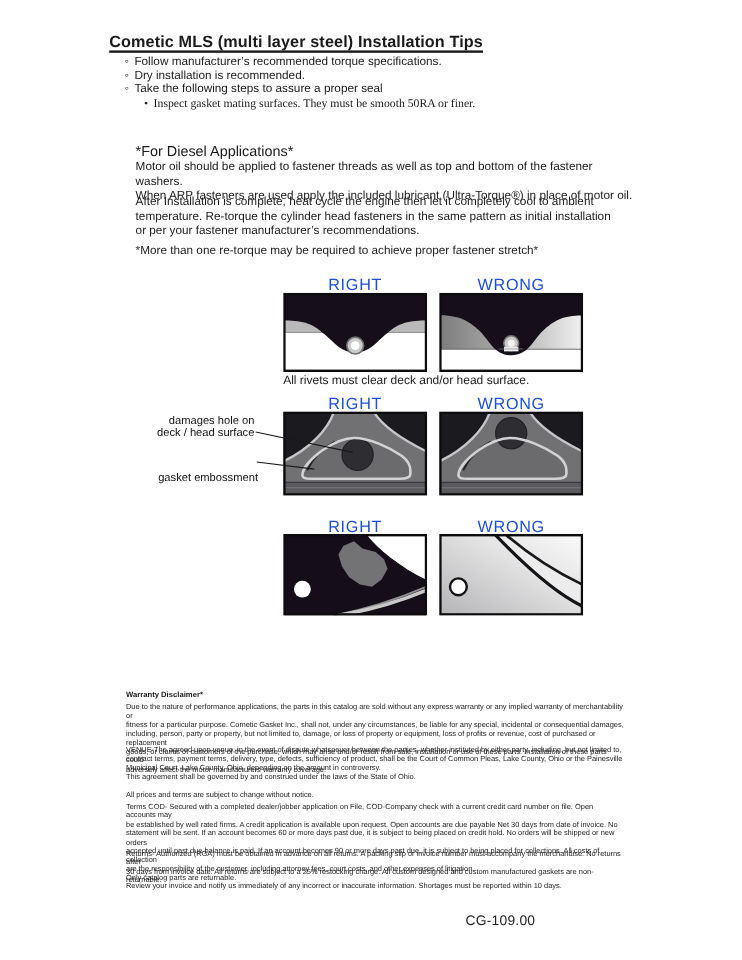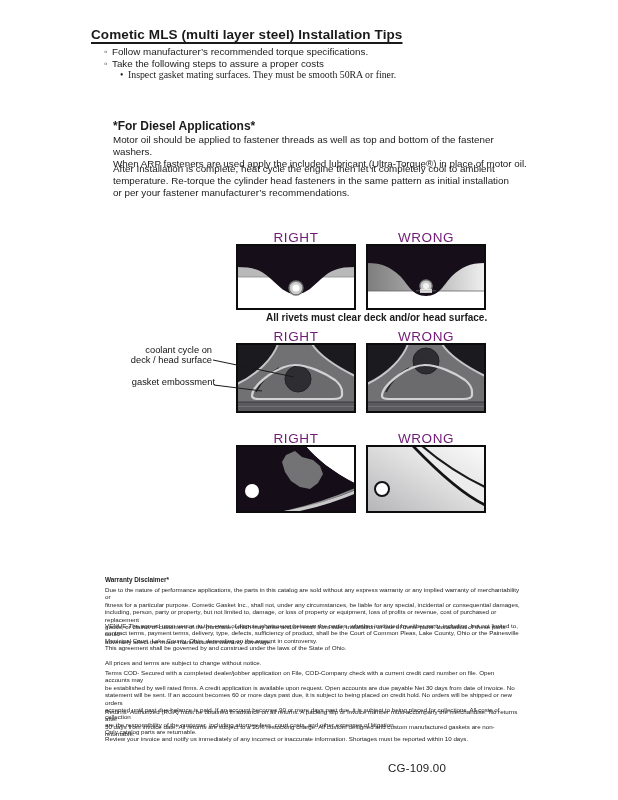--- a/index.html
+++ b/index.html
@@ -8,51 +8,53 @@
     font-family:"Liberation Sans","DejaVu Sans",sans-serif;color:#1a1a1a;border-radius:32px;
   }
   .abs{position:absolute;}
   
   .title{font-size:13.5px;font-weight:700;text-decoration:underline;text-underline-offset:3px;
          text-decoration-thickness:1.5px;letter-spacing:0.1px;}
   .tips{font-size:9.8px;line-height:11.7px;}
   .tip-row{white-space:nowrap;}
   .tip-row .b{display:inline-block;width:8px;}
   .tip-row.sub{padding-left:16px;font-family:Liberation Serif, serif;}
-  .h2{font-size:12px;font-weight:700;}
+  .h2{font-size:12px;font-weight:400;}
   .para{font-size:9.8px;line-height:12px;white-space:pre-line;}
   
-  .fig-label{font-size:13.5px;font-weight:400;letter-spacing:0.6px;color:#701a75;width:120px;text-align:center;}
-  .caption{font-size:10px;font-weight:700;line-height:11px;white-space:pre-line;margin-left:30px;}
+  .fig-label{font-size:13.5px;font-weight:400;letter-spacing:0.6px;color:#1d4ed8;width:120px;text-align:center;}
+  .caption{font-size:10px;font-weight:400;line-height:11px;white-space:pre-line;}
   .panel{display:block;}
   .side-label{font-size:9.3px;line-height:9.8px;text-align:right;white-space:pre-line;color:#111;}
   
   .w-head{font-size:6.4px;font-weight:700;}
   .w-para{font-size:6.2px;line-height:7.4px;white-space:pre-line;width:415px;color:#222;}
   .footer-code{font-size:11.5px;color:#222;letter-spacing:0.2px;}
 </style>
 </head>
 <body>
 
 <div class="page">
 
   <div class="abs title" style="left:91px;top:27px;">Cometic MLS (multi layer steel) Installation Tips</div>
 
   <div class="abs tips" style="left:104px;top:46px;">
     <div class="tip-row"><span class="b">◦</span><span>Follow manufacturer’s recommended torque specifications.</span></div>
-    <div class="tip-row"><span class="b">◦</span><span>Take the following steps to assure a proper costs</span></div>
+    <div class="tip-row"><span class="b">◦</span><span>Dry installation is recommended.</span></div>
+    <div class="tip-row"><span class="b">◦</span><span>Take the following steps to assure a proper seal</span></div>
     <div class="tip-row sub"><span class="b">•</span><span>Inspect gasket mating surfaces.  They must be smooth 50RA or finer.</span></div>
   </div>
 
   <div class="abs h2" style="left:113px;top:119px;">*For Diesel Applications*</div>
   <div class="abs para" style="left:113px;top:163px;width:420px;">After Installation is complete, heat cycle the engine then let it completely cool to ambient
 temperature. Re-torque the cylinder head fasteners in the same pattern as initial installation
 or per your fastener manufacturer’s recommendations.</div>
   <div class="abs para" style="left:113px;top:134px;width:420px;">Motor oil should be applied to fastener threads as well as top and bottom of the fastener washers.
 When ARP fasteners are used apply the included lubricant (Ultra-Torque®) in place of motor oil.</div>
+  <div class="abs para" style="left:113px;top:204px;width:440px;">*More than one re-torque may be required to achieve proper fastener stretch*</div>
 
   <div class="abs fig-label" style="left:236px;top:230px;">RIGHT</div>
   <div class="abs fig-label" style="left:366px;top:230px;">WRONG</div>
 
   <svg class="abs panel" style="left:236px;top:244px;" width="120" height="66" viewBox="0 0 120 66">
     <rect x="0" y="0" width="120" height="66" fill="#ffffff"></rect>
     <rect x="1" y="23" width="118" height="10" fill="#b9b9b9"></rect>
     <line x1="1" y1="33" x2="119" y2="33" stroke="#8a8a8a" stroke-width="0.8"></line>
     <path d="M1,1 H119 V23 C102,23 95,26 85,35 C77,42 71,50 60,50 C49,50 43,42 35,35 C25,26 18,23 1,23 Z" fill="#160e19"></path>
     <circle cx="60" cy="44" r="7" fill="#cccccc" stroke="#6f6f6f" stroke-width="1.4"></circle>
@@ -77,23 +79,23 @@
     <rect x="54" y="45.2" width="12" height="3.6" fill="#efefef"></rect>
     <line x1="50" y1="46.8" x2="70" y2="46.8" stroke="#8a8a8a" stroke-width="0.6"></line>
     <rect x="1" y="1" width="118" height="64" fill="none" stroke="#0c0c0c" stroke-width="2"></rect>
   </svg>
 
   <div class="abs caption" style="left:236px;top:312px;">All rivets must clear deck and/or head surface.</div>
 
   <div class="abs fig-label" style="left:236px;top:329px;">RIGHT</div>
   <div class="abs fig-label" style="left:366px;top:329px;">WRONG</div>
 
-  <div class="abs side-label" style="left:112px;top:346px;width:100px;">coolant cycle on
+  <div class="abs side-label" style="left:112px;top:346px;width:100px;">damages hole on
 deck / head surface</div>
-  <div class="abs side-label" style="left:112px;top:378px;width:103px;">gasket embossment</div>
+  <div class="abs side-label" style="left:112px;top:394px;width:103px;">gasket embossment</div>
 
   <svg class="abs panel" style="left:236px;top:343px;" width="120" height="70" viewBox="0 0 120 70">
     <rect x="0" y="0" width="120" height="70" fill="#717174"></rect>
     <rect x="1" y="59" width="118" height="10" fill="#5a5a5e"></rect>
     <line x1="1" y1="59" x2="119" y2="59" stroke="#3a3a3e" stroke-width="1.2"></line>
     <line x1="1" y1="63.5" x2="119" y2="63.5" stroke="#86868a" stroke-width="0.6"></line>
     <path d="M1,1 H42 C37,15 22,31 1,41 Z" fill="#1b1b1f"></path>
     <path d="M76,1 H119 V33 C97,22 83,12 76,1 Z" fill="#1b1b1f"></path>
     <path d="M16,53 C16,48 22,40 33,32 C42,26 52,22 59,22 C72,22 89,30 99,37 C104,41 106,45 106,49 L106,52 C106,55 102,56 97,56 L23,56 C18,56 16,55 16,53 Z" fill="#6b6b6e"></path>
     <path d="M20,49 C24,40 32,31 43,25" stroke="#242428" stroke-width="1.6" fill="none"></path>

